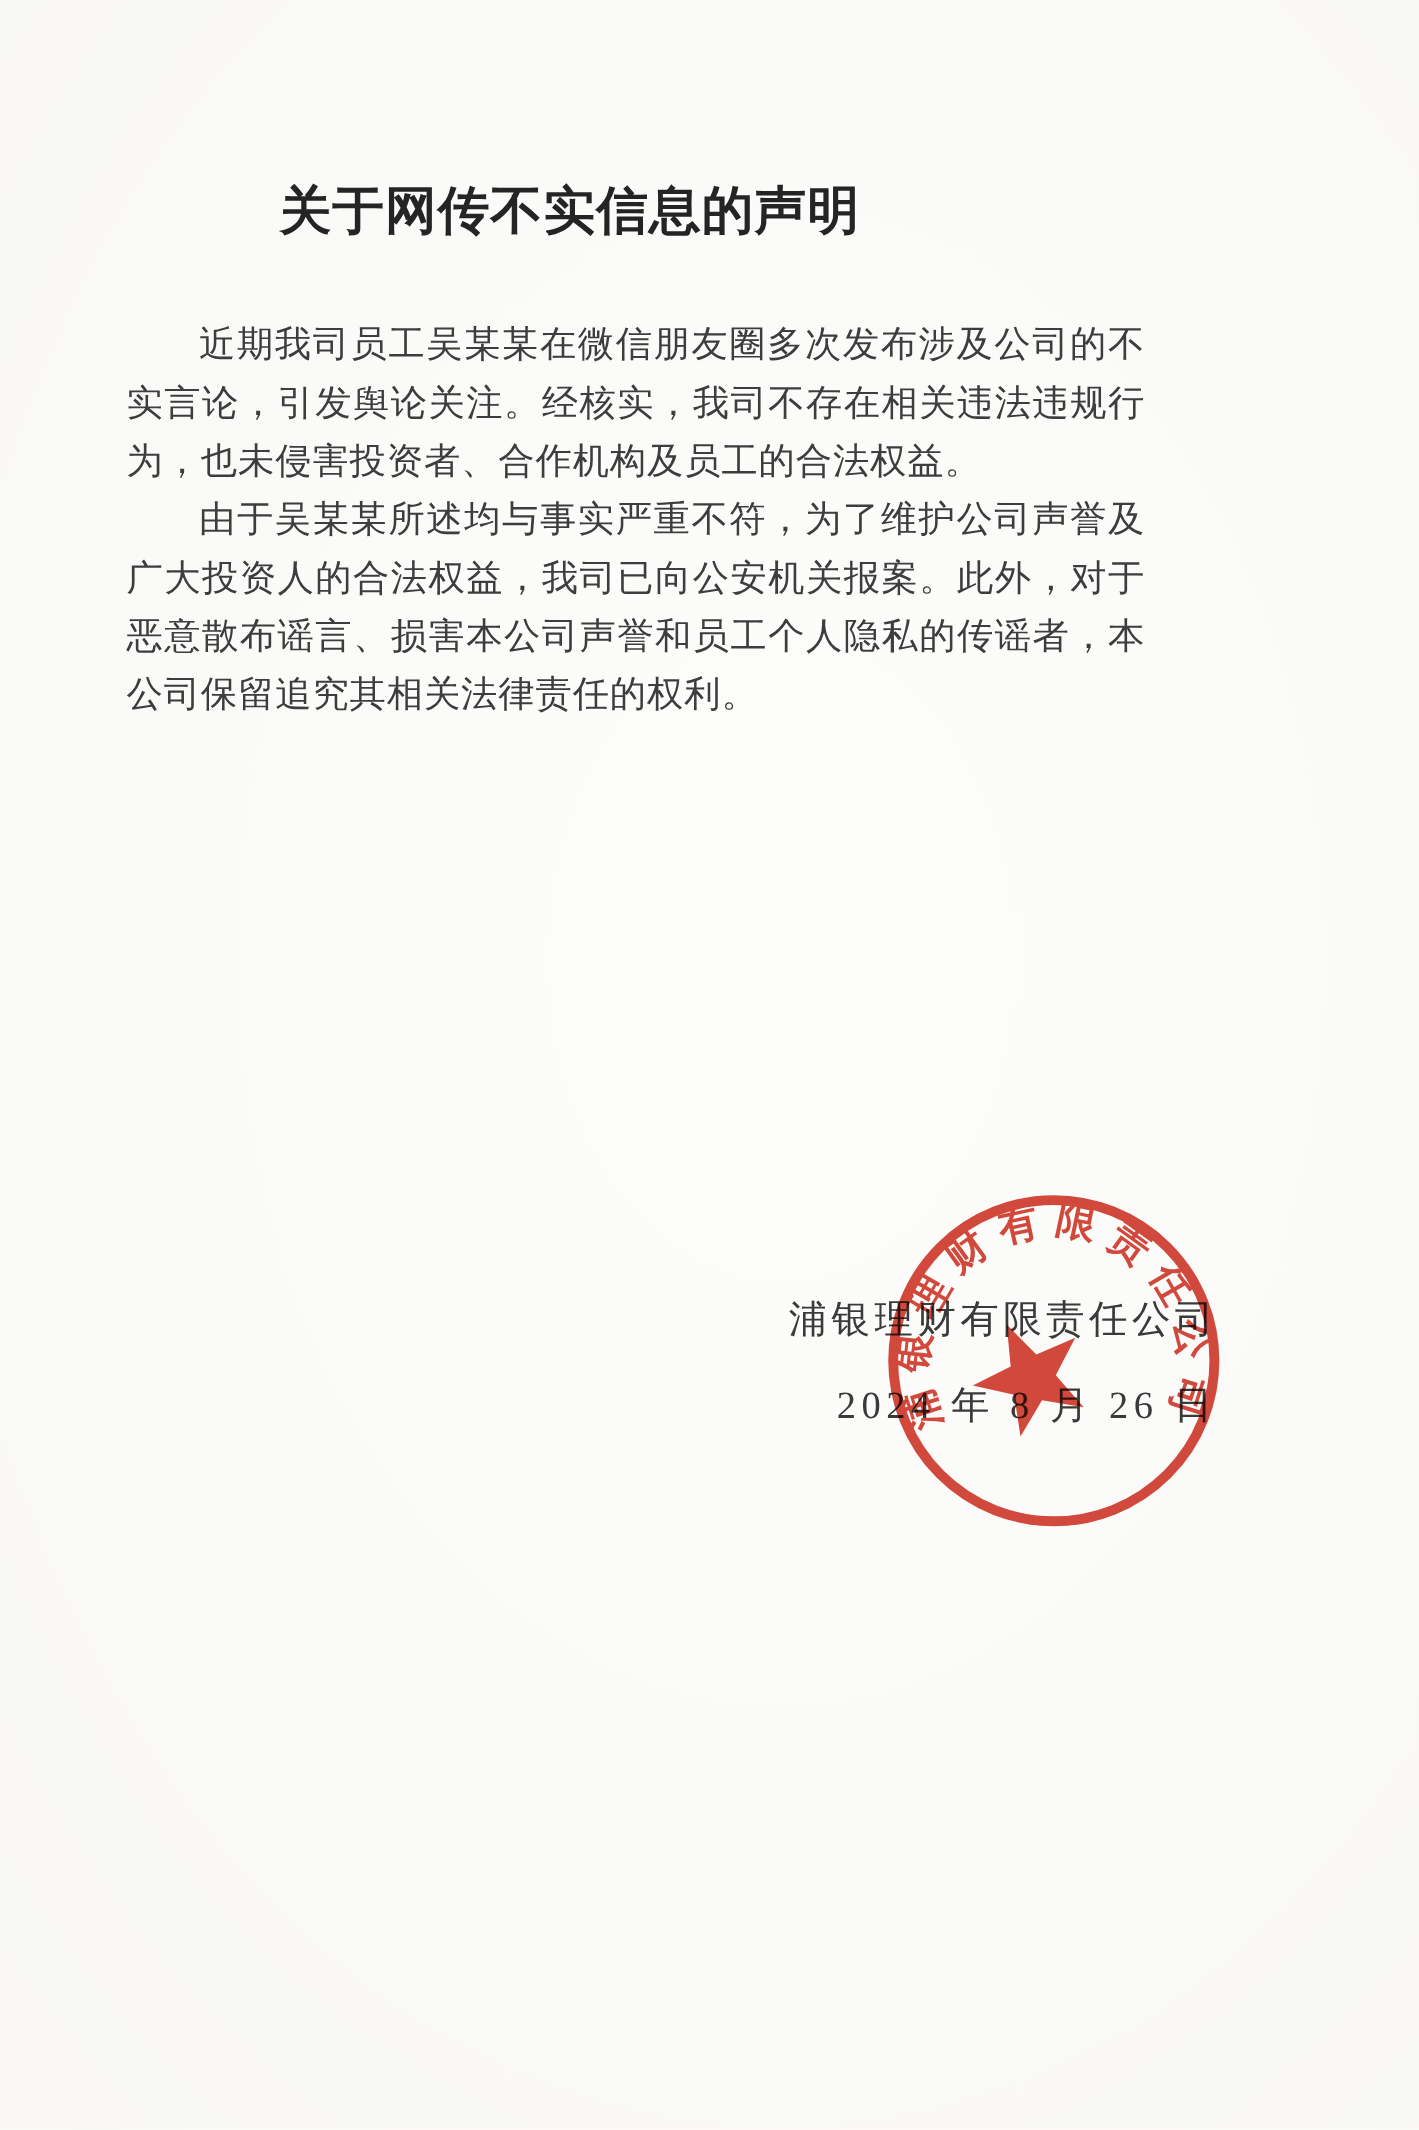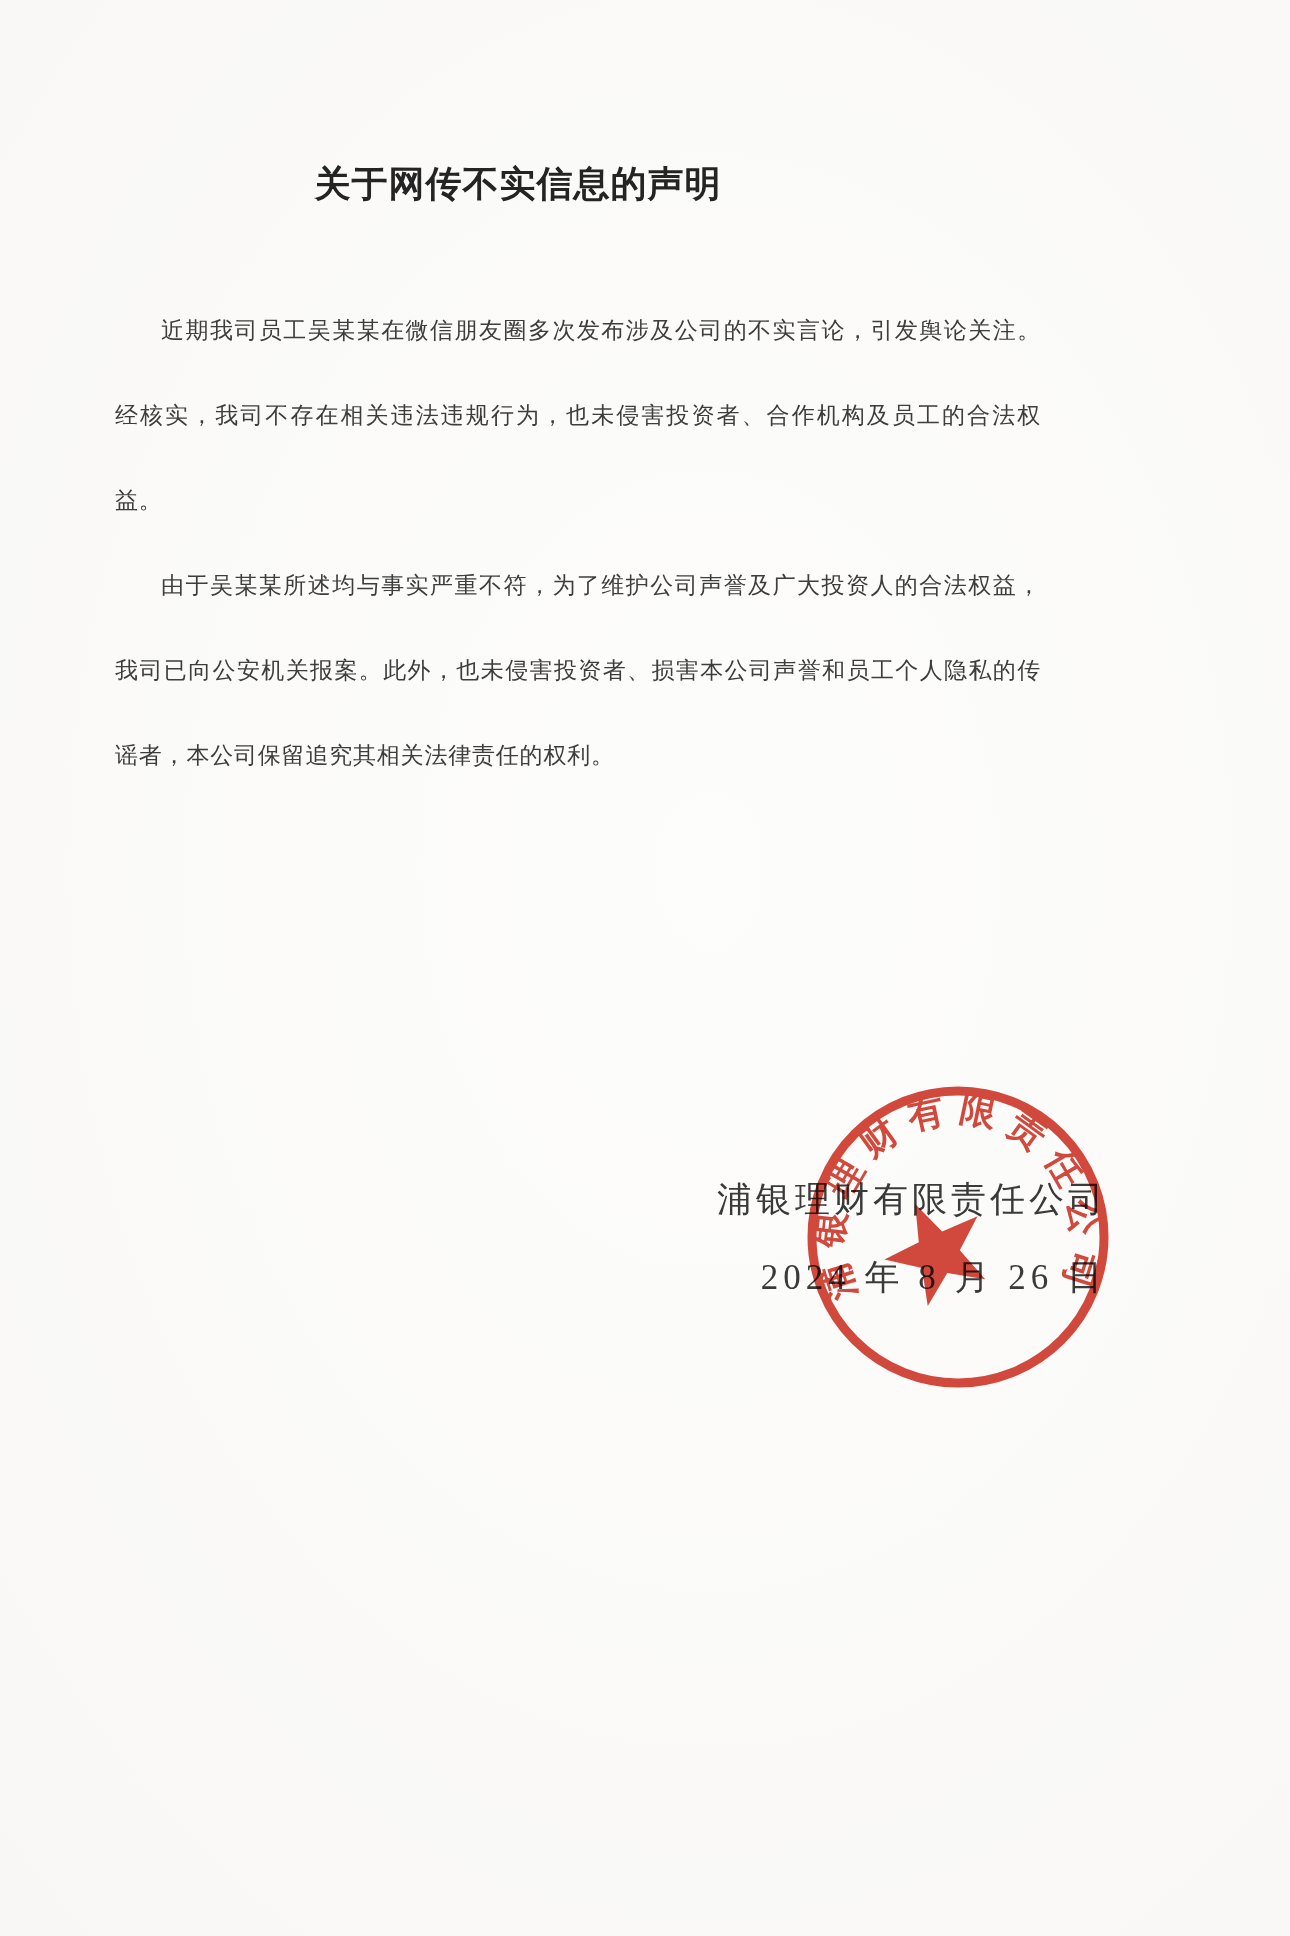--- a/index.html
+++ b/index.html
@@ -19,33 +19,33 @@
   .paper {
     position: absolute;
     inset: 0;
   }
   .doc-title {
     position: absolute;
     top: 160px;
     left: 0;
     width: 1036px;
     text-align: center;
-    font-size: 36px;
+    font-size: 47px;
     font-weight: 700;
     color: #242424;
     letter-spacing: 1px;
     margin: 0;
   }
   .doc-body {
     position: absolute;
     top: 288px;
     left: 115px;
     width: 926px;
-    font-size: 23px;
-    line-height: 85px;
+    font-size: 33px;
+    line-height: 53px;
     letter-spacing: 0.8px;
     color: #3d3d3d;
   }
   .doc-body p {
     margin: 0;
     text-indent: 2em;
     text-align: justify;
   }
   .sig-company {
     position: absolute;
@@ -81,21 +81,21 @@
 </style>
 </head>
 <body>
 
 <div class="paper">
 
   <h1 class="doc-title">关于网传不实信息的声明</h1>
 
   <div class="doc-body">
     <p>近期我司员工吴某某在微信朋友圈多次发布涉及公司的不实言论，引发舆论关注。经核实，我司不存在相关违法违规行为，也未侵害投资者、合作机构及员工的合法权益。</p>
-    <p>由于吴某某所述均与事实严重不符，为了维护公司声誉及广大投资人的合法权益，我司已向公安机关报案。此外，也未侵害投资者、损害本公司声誉和员工个人隐私的传谣者，本公司保留追究其相关法律责任的权利。</p>
+    <p>由于吴某某所述均与事实严重不符，为了维护公司声誉及广大投资人的合法权益，我司已向公安机关报案。此外，对于恶意散布谣言、损害本公司声誉和员工个人隐私的传谣者，本公司保留追究其相关法律责任的权利。</p>
   </div>
 
   <div class="sig-company">浦银理财有限责任公司</div>
 
   <div class="sig-date">2024 年 8 月 26 日</div>
 
   <svg class="seal" viewBox="0 0 320 320">
     <circle cx="160" cy="160" r="146" fill="none" stroke-width="9" stroke="#d23a2c"></circle>
     <polygon transform="translate(140,176) rotate(-25)" points="0,-54 12.9,-17.8 51.4,-16.7 20.9,6.8 31.7,43.7 0,22 -31.7,43.7 -20.9,6.8 -51.4,-16.7 -12.9,-17.8" fill="#d23a2c"></polygon>
     <path id="sealArc" d="M 60.4,217.5 A 115,115 0 1 1 259.6,217.5" fill="none" stroke="none"></path>

